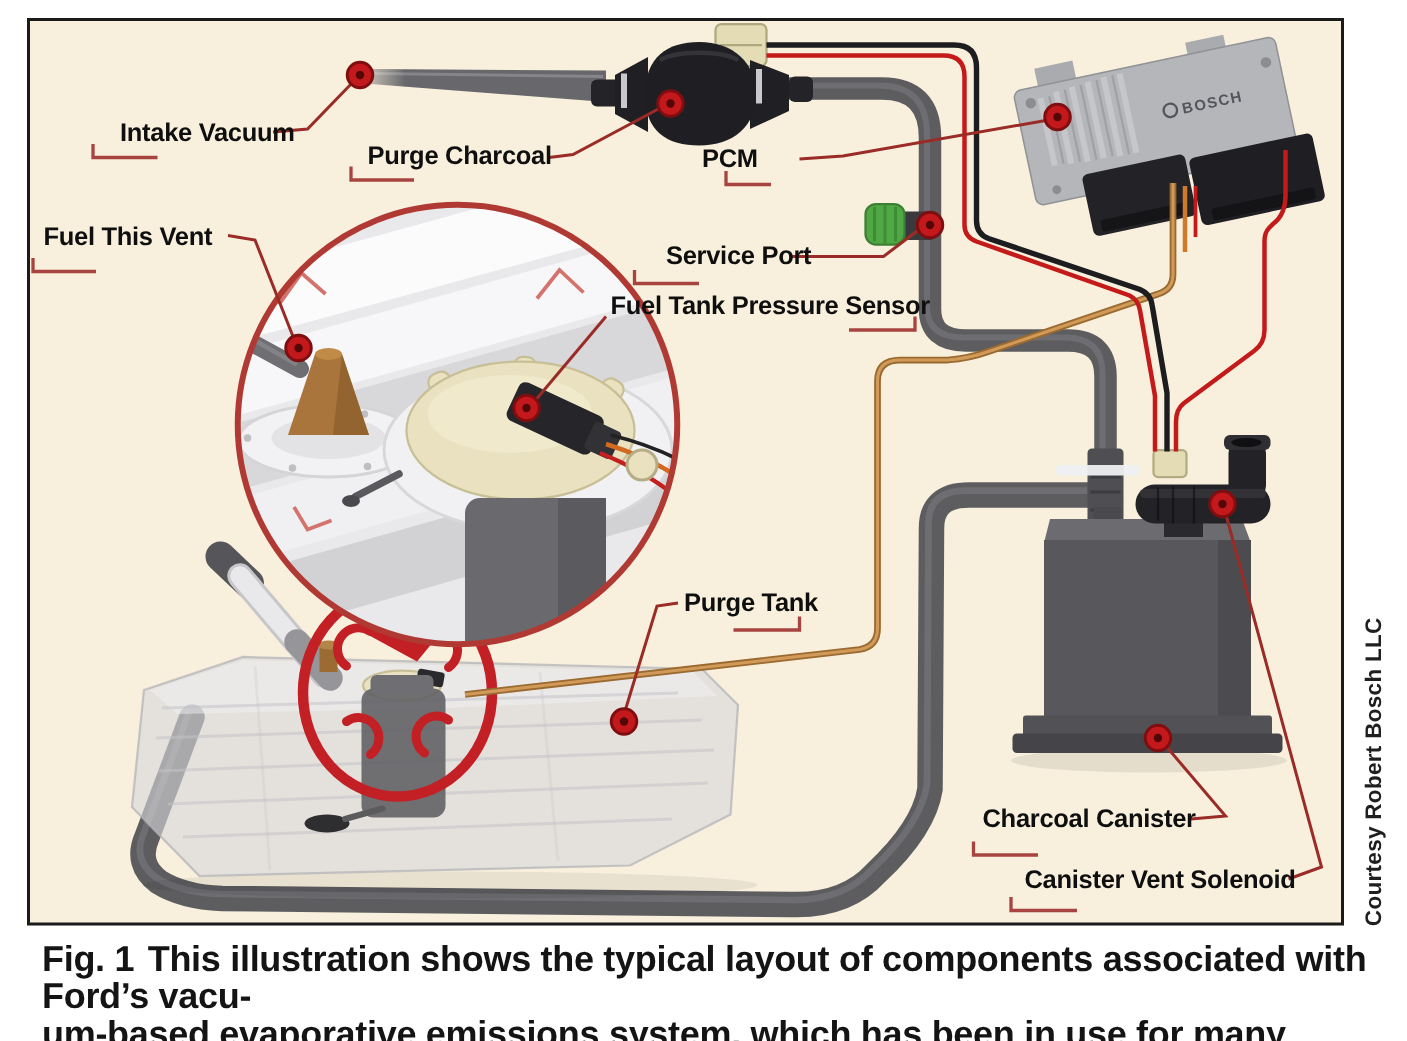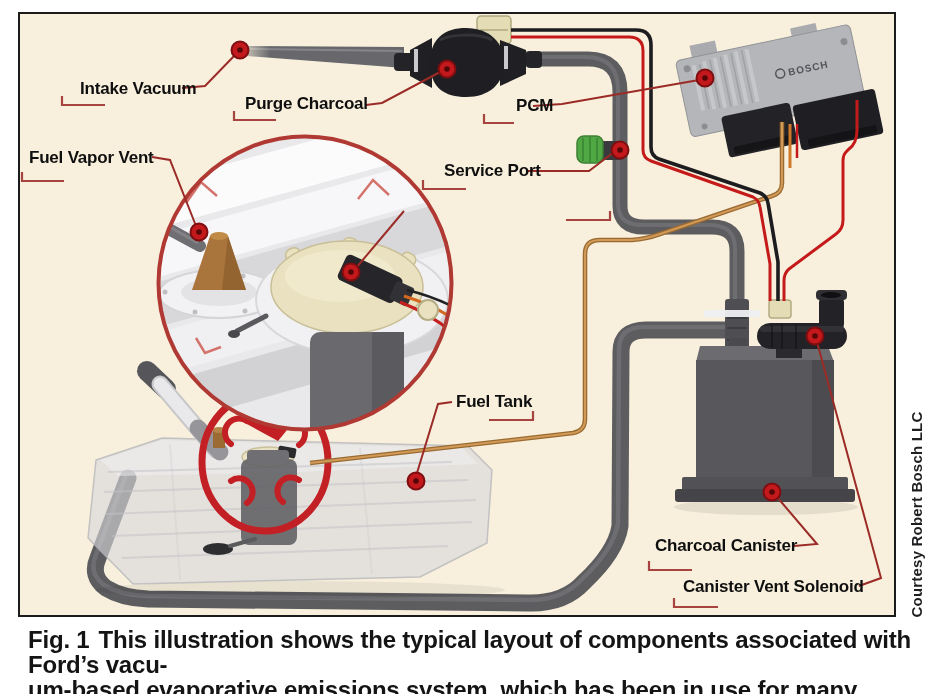--- a/index.html
+++ b/index.html
@@ -266,24 +266,25 @@
         </g>
       <g>
           <circle cx="815" cy="336" r="8.5" fill="#c3181c" stroke="#7e0e10" stroke-width="2"></circle>
           <circle cx="815" cy="336" r="2.8" fill="#540707"></circle>
         </g>
     </g>
   </svg>
 
   <div class="lbl" style="left:80px;top:79px">Intake Vacuum</div>
   <div class="lbl" style="left:245px;top:94px">Purge Charcoal</div>
-  <div class="lbl" style="left:516px;top:96px">PCM</div>
-  <div class="lbl" style="left:29px;top:148px">Fuel Vapor Vent</div>
+  <div class="lbl" style="left:468px;top:96px">PCM</div>
+  <div class="lbl" style="left:29px;top:148px">Fuel This Vent</div>
   <div class="lbl" style="left:444px;top:161px">Service Port</div>
-  <div class="lbl" style="left:456px;top:392px">Fuel Tank</div>
+  <div class="lbl" style="left:407px;top:194px">Fuel Tank Pressure Sensor</div>
+  <div class="lbl" style="left:456px;top:392px">Purge Tank</div>
   <div class="lbl" style="left:683px;top:577px">Canister Vent Solenoid</div>
   <div class="lbl" style="left:655px;top:536px">Charcoal Canister</div>
 
   <div class="caption">
     <div><span class="fig">Fig. 1</span><span>This illustration shows the typical layout of components associated with Ford’s vacu-</span></div>
     <div><span>um-based evaporative emissions system, which has been in use for many years.</span></div>
   </div>
 
   <div class="credit">Courtesy Robert Bosch LLC</div>
 

